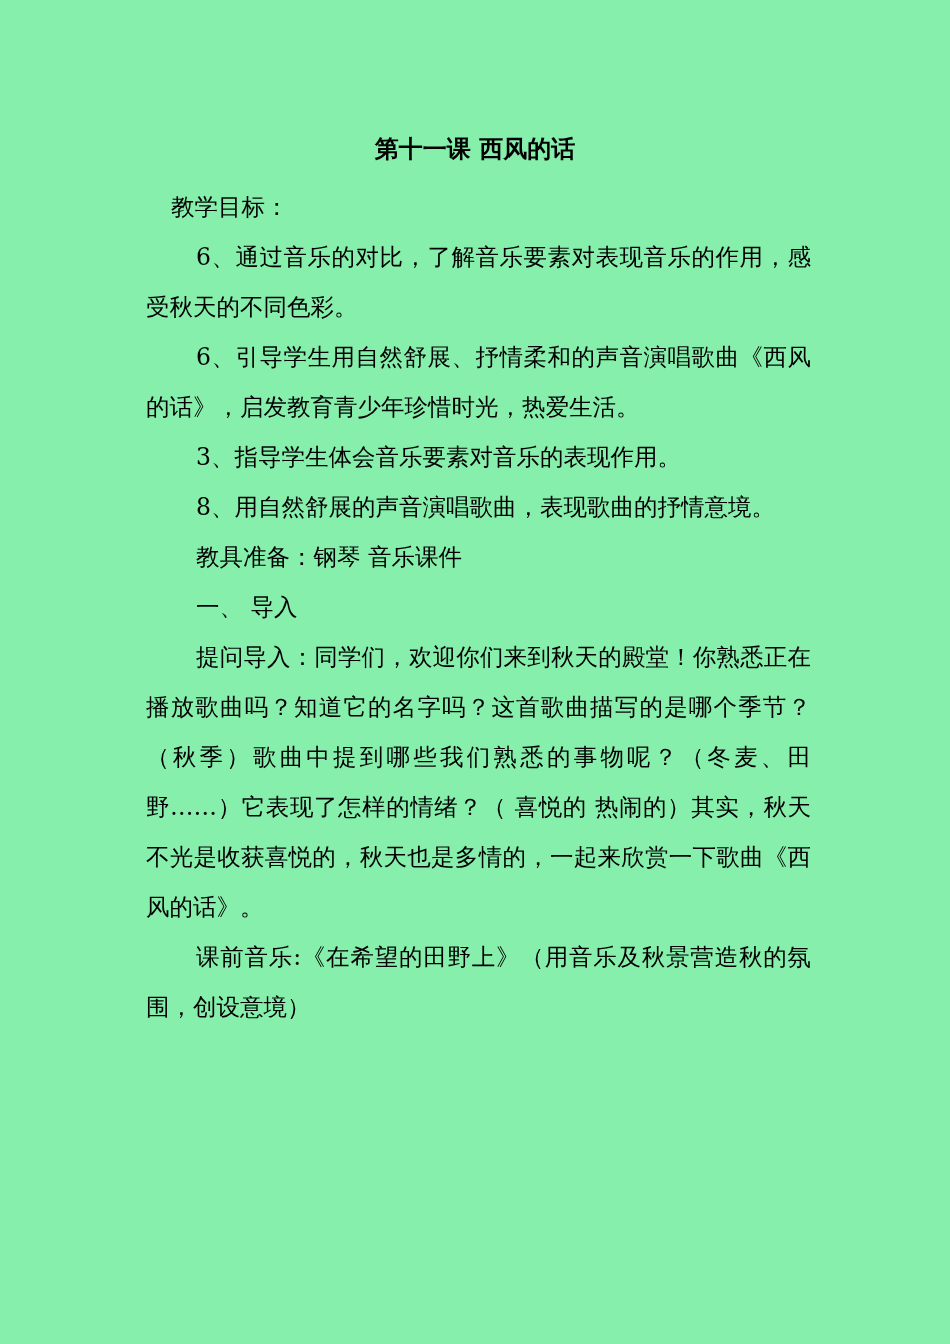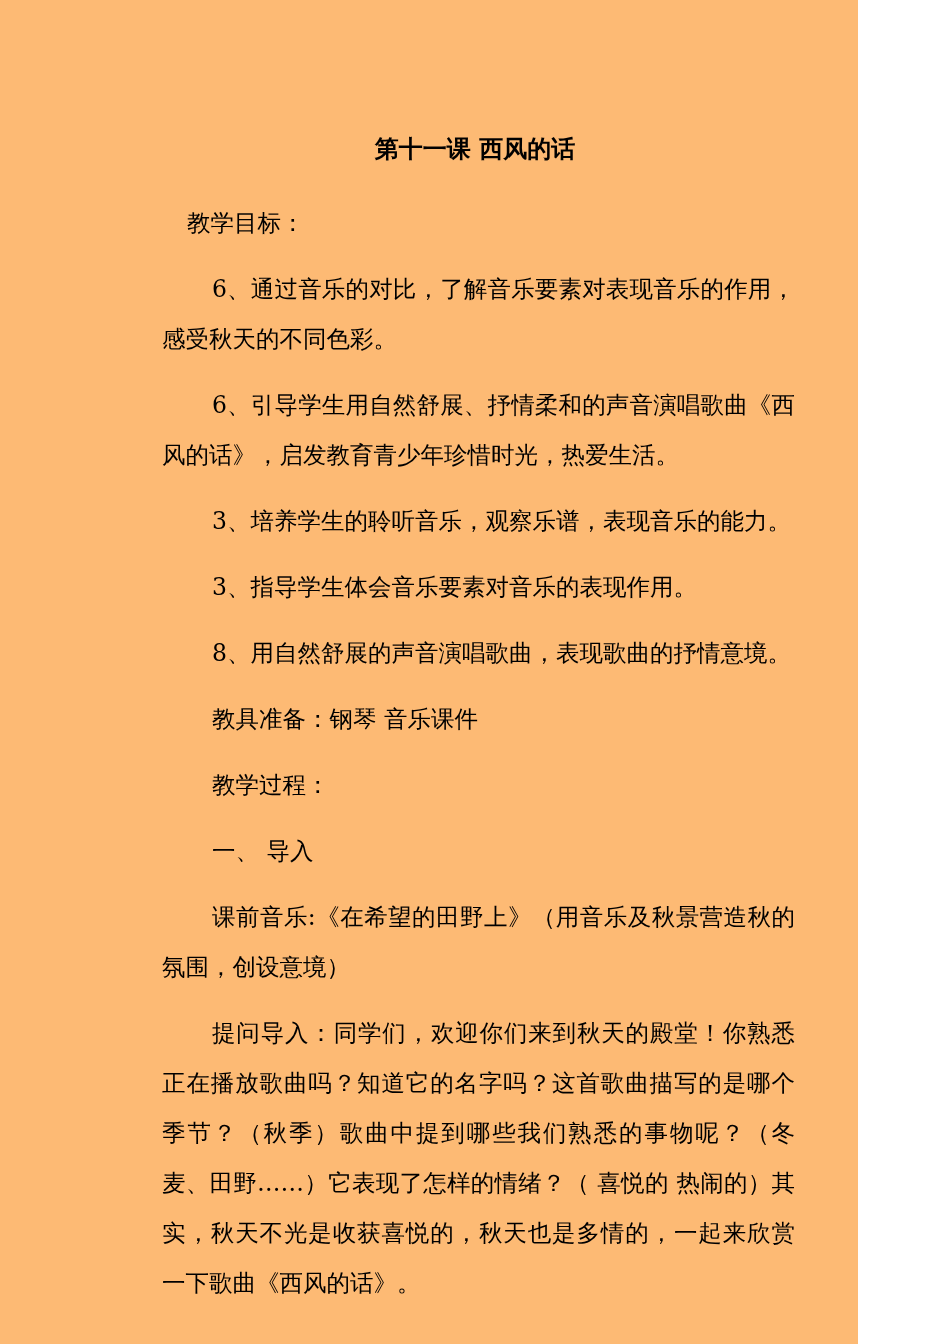--- a/index.html
+++ b/index.html
@@ -12,23 +12,23 @@
       height: 1344px;
       position: relative;
       overflow: hidden;
       font-family: "DejaVu Serif", "Liberation Serif", serif;
       color: #000000;
     }
     .page {
       position: absolute;
       left: 0;
       top: 0;
-      width: 858px;
+      width: 950px;
       height: 1344px;
-      background: #fdba74;
+      background: #86efac;
     }
     .title {
       position: absolute;
       top: 131px;
       left: 0;
       width: 950px;
       text-align: center;
       font-size: 24px;
       font-weight: bold;
       line-height: 36px;
@@ -37,40 +37,38 @@
     }
     .body-text {
       position: absolute;
       top: 182px;
       left: 146px;
       width: 665px;
       font-size: 23.5px;
       line-height: 50px;
     }
     .para {
-      margin: 16px;
+      margin: 0;
       padding: 0;
       text-align: justify;
       text-align-last: left;
     }
     .indent-half { text-indent: 25px; }
     .indent-full { text-indent: 50px; }
   </style>
 </head>
 <body>
 
 <div class="page">
   <div class="title">第十一课  西风的话</div>
 
   <div class="body-text">
     <p class="para indent-half">教学目标：</p>
     <p class="para indent-full">6、通过音乐的对比，了解音乐要素对表现音乐的作用，感受秋天的不同色彩。</p>
     <p class="para indent-full">6、引导学生用自然舒展、抒情柔和的声音演唱歌曲《西风的话》，启发教育青少年珍惜时光，热爱生活。</p>
-    <p class="para indent-full">3、培养学生的聆听音乐，观察乐谱，表现音乐的能力。</p>
     <p class="para indent-full">3、指导学生体会音乐要素对音乐的表现作用。</p>
     <p class="para indent-full">8、用自然舒展的声音演唱歌曲，表现歌曲的抒情意境。</p>
     <p class="para indent-full">教具准备：钢琴 音乐课件</p>
-    <p class="para indent-full">教学过程：</p>
     <p class="para indent-full">一、 导入</p>
+    <p class="para indent-full">提问导入：同学们，欢迎你们来到秋天的殿堂！你熟悉正在播放歌曲吗？知道它的名字吗？这首歌曲描写的是哪个季节？（秋季）歌曲中提到哪些我们熟悉的事物呢？（冬麦、田野……）它表现了怎样的情绪？（ 喜悦的 热闹的）其实，秋天不光是收获喜悦的，秋天也是多情的，一起来欣赏一下歌曲《西风的话》。</p>
     <p class="para indent-full">课前音乐:《在希望的田野上》（用音乐及秋景营造秋的氛围，创设意境）</p>
-    <p class="para indent-full">提问导入：同学们，欢迎你们来到秋天的殿堂！你熟悉正在播放歌曲吗？知道它的名字吗？这首歌曲描写的是哪个季节？（秋季）歌曲中提到哪些我们熟悉的事物呢？（冬麦、田野……）它表现了怎样的情绪？（ 喜悦的 热闹的）其实，秋天不光是收获喜悦的，秋天也是多情的，一起来欣赏一下歌曲《西风的话》。</p>
   </div>
 </div>
 
 </body></html>

